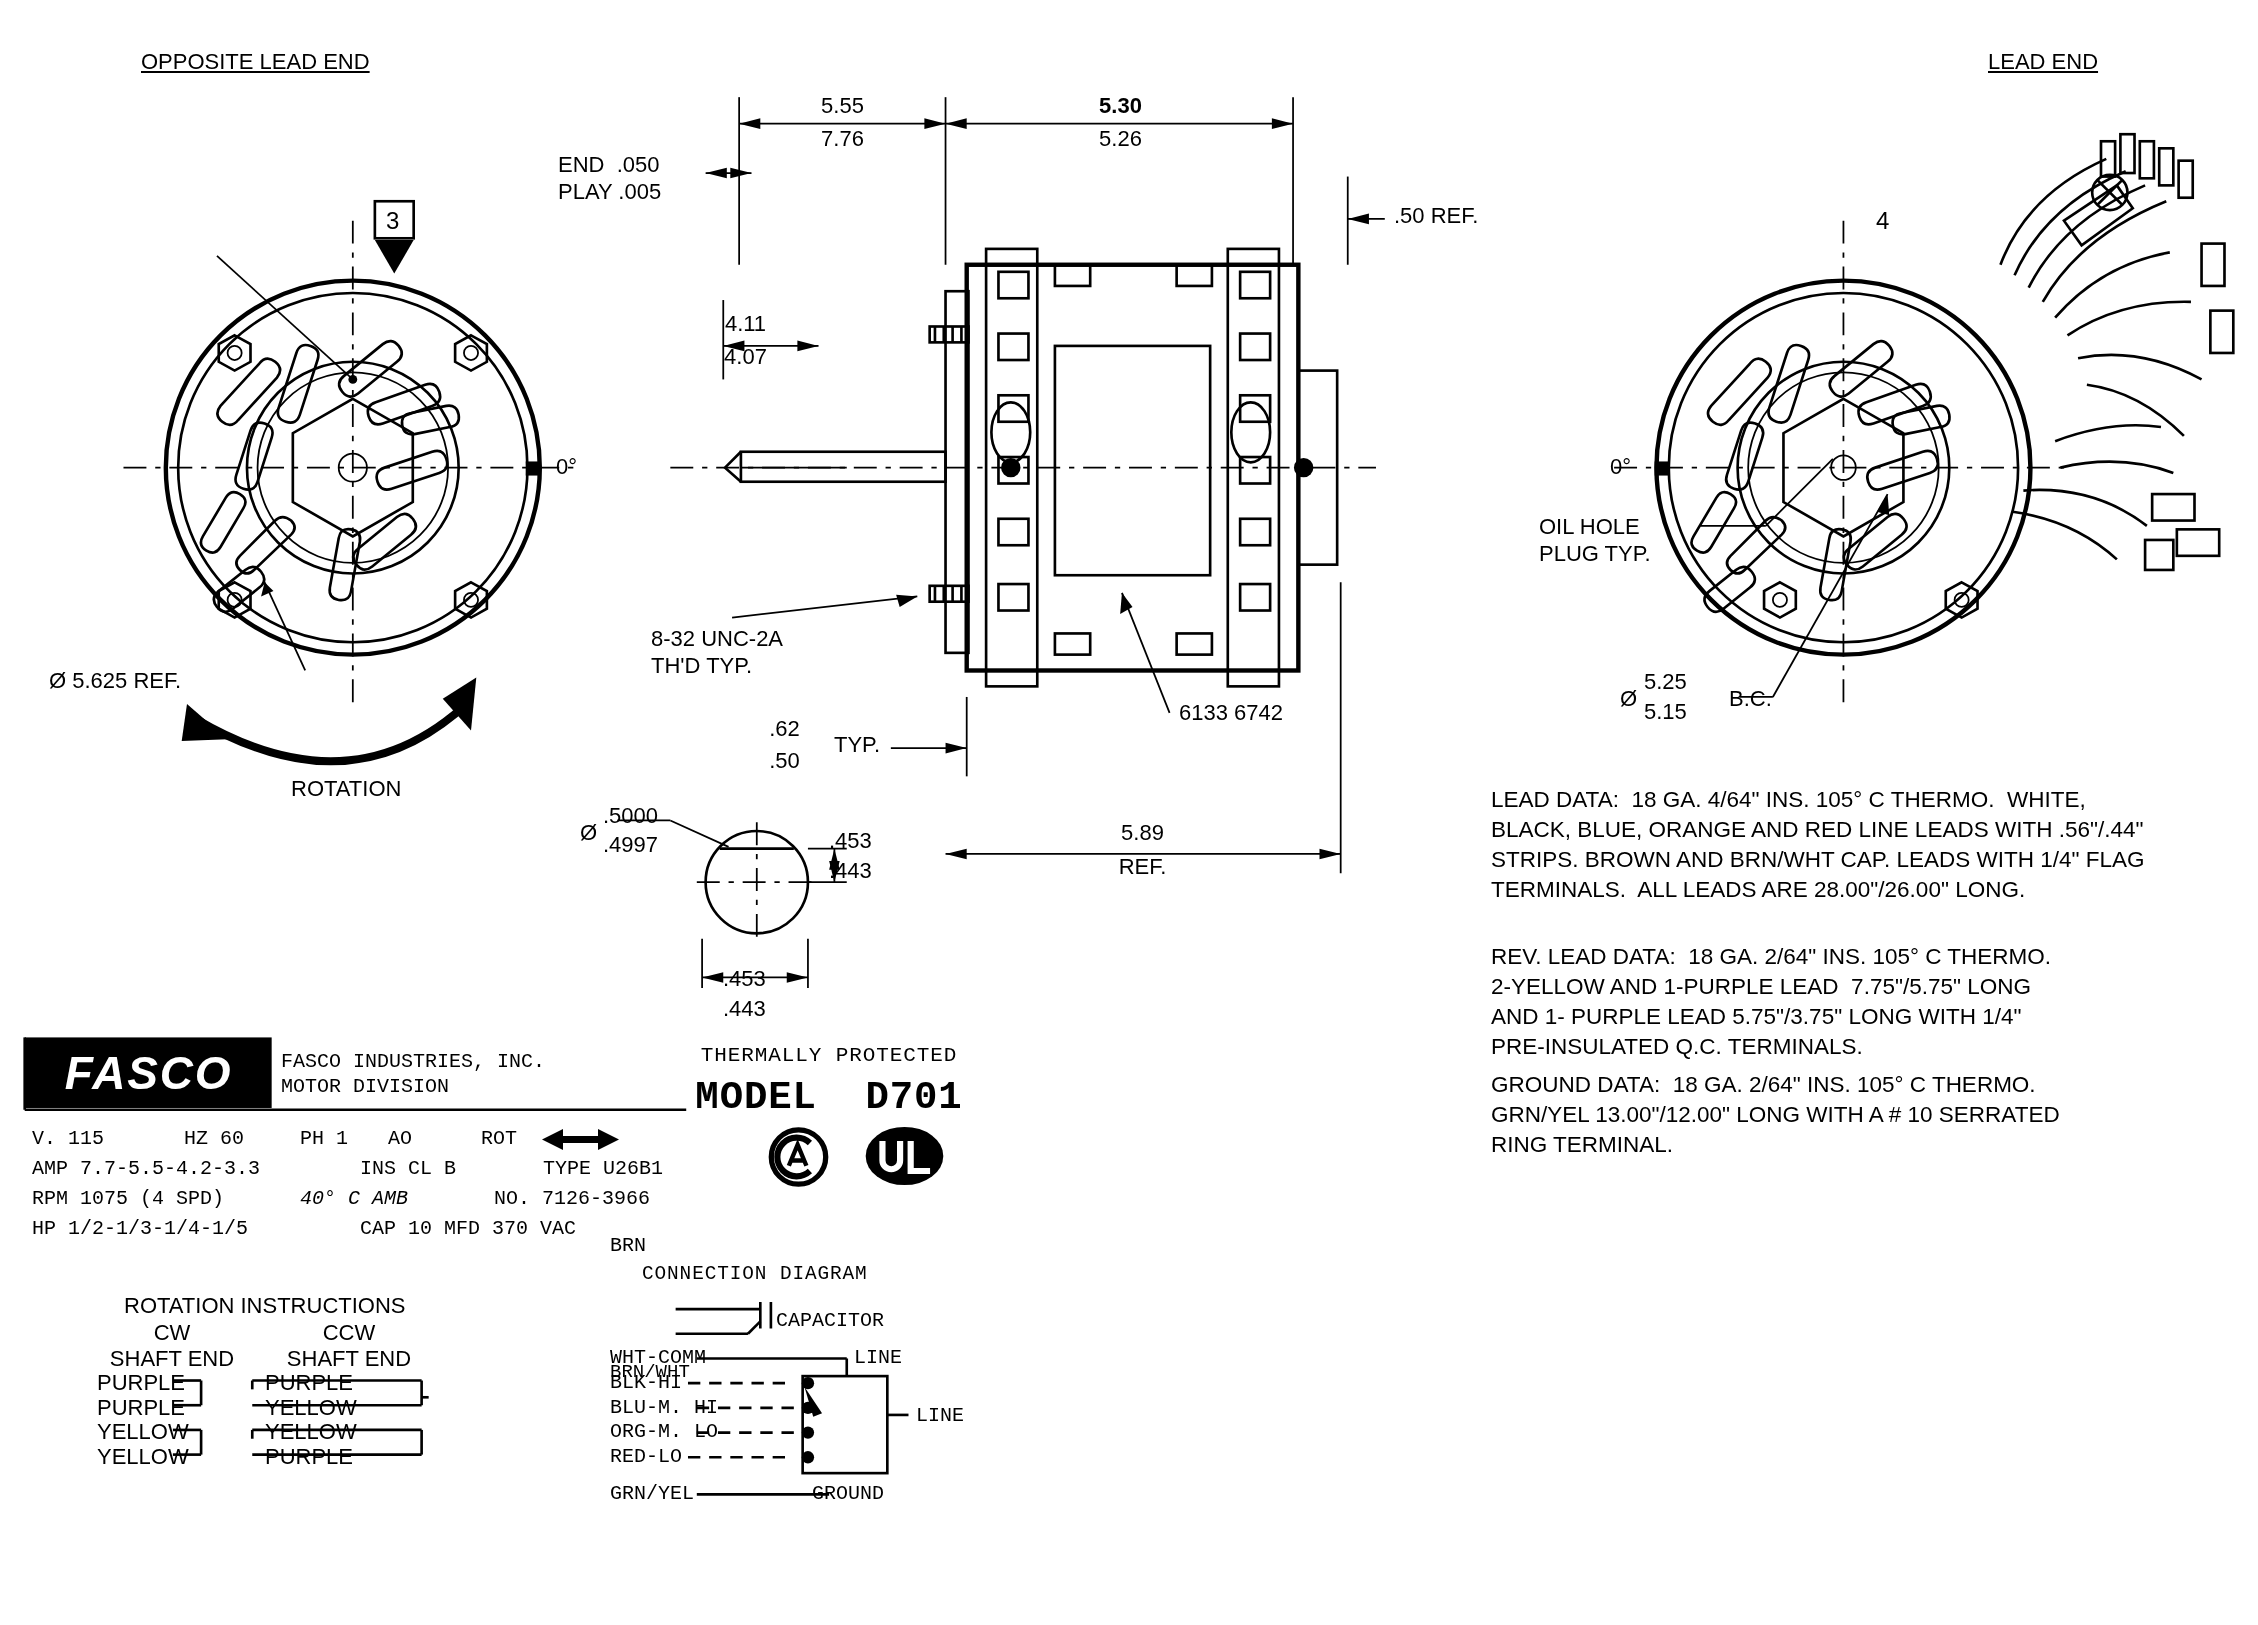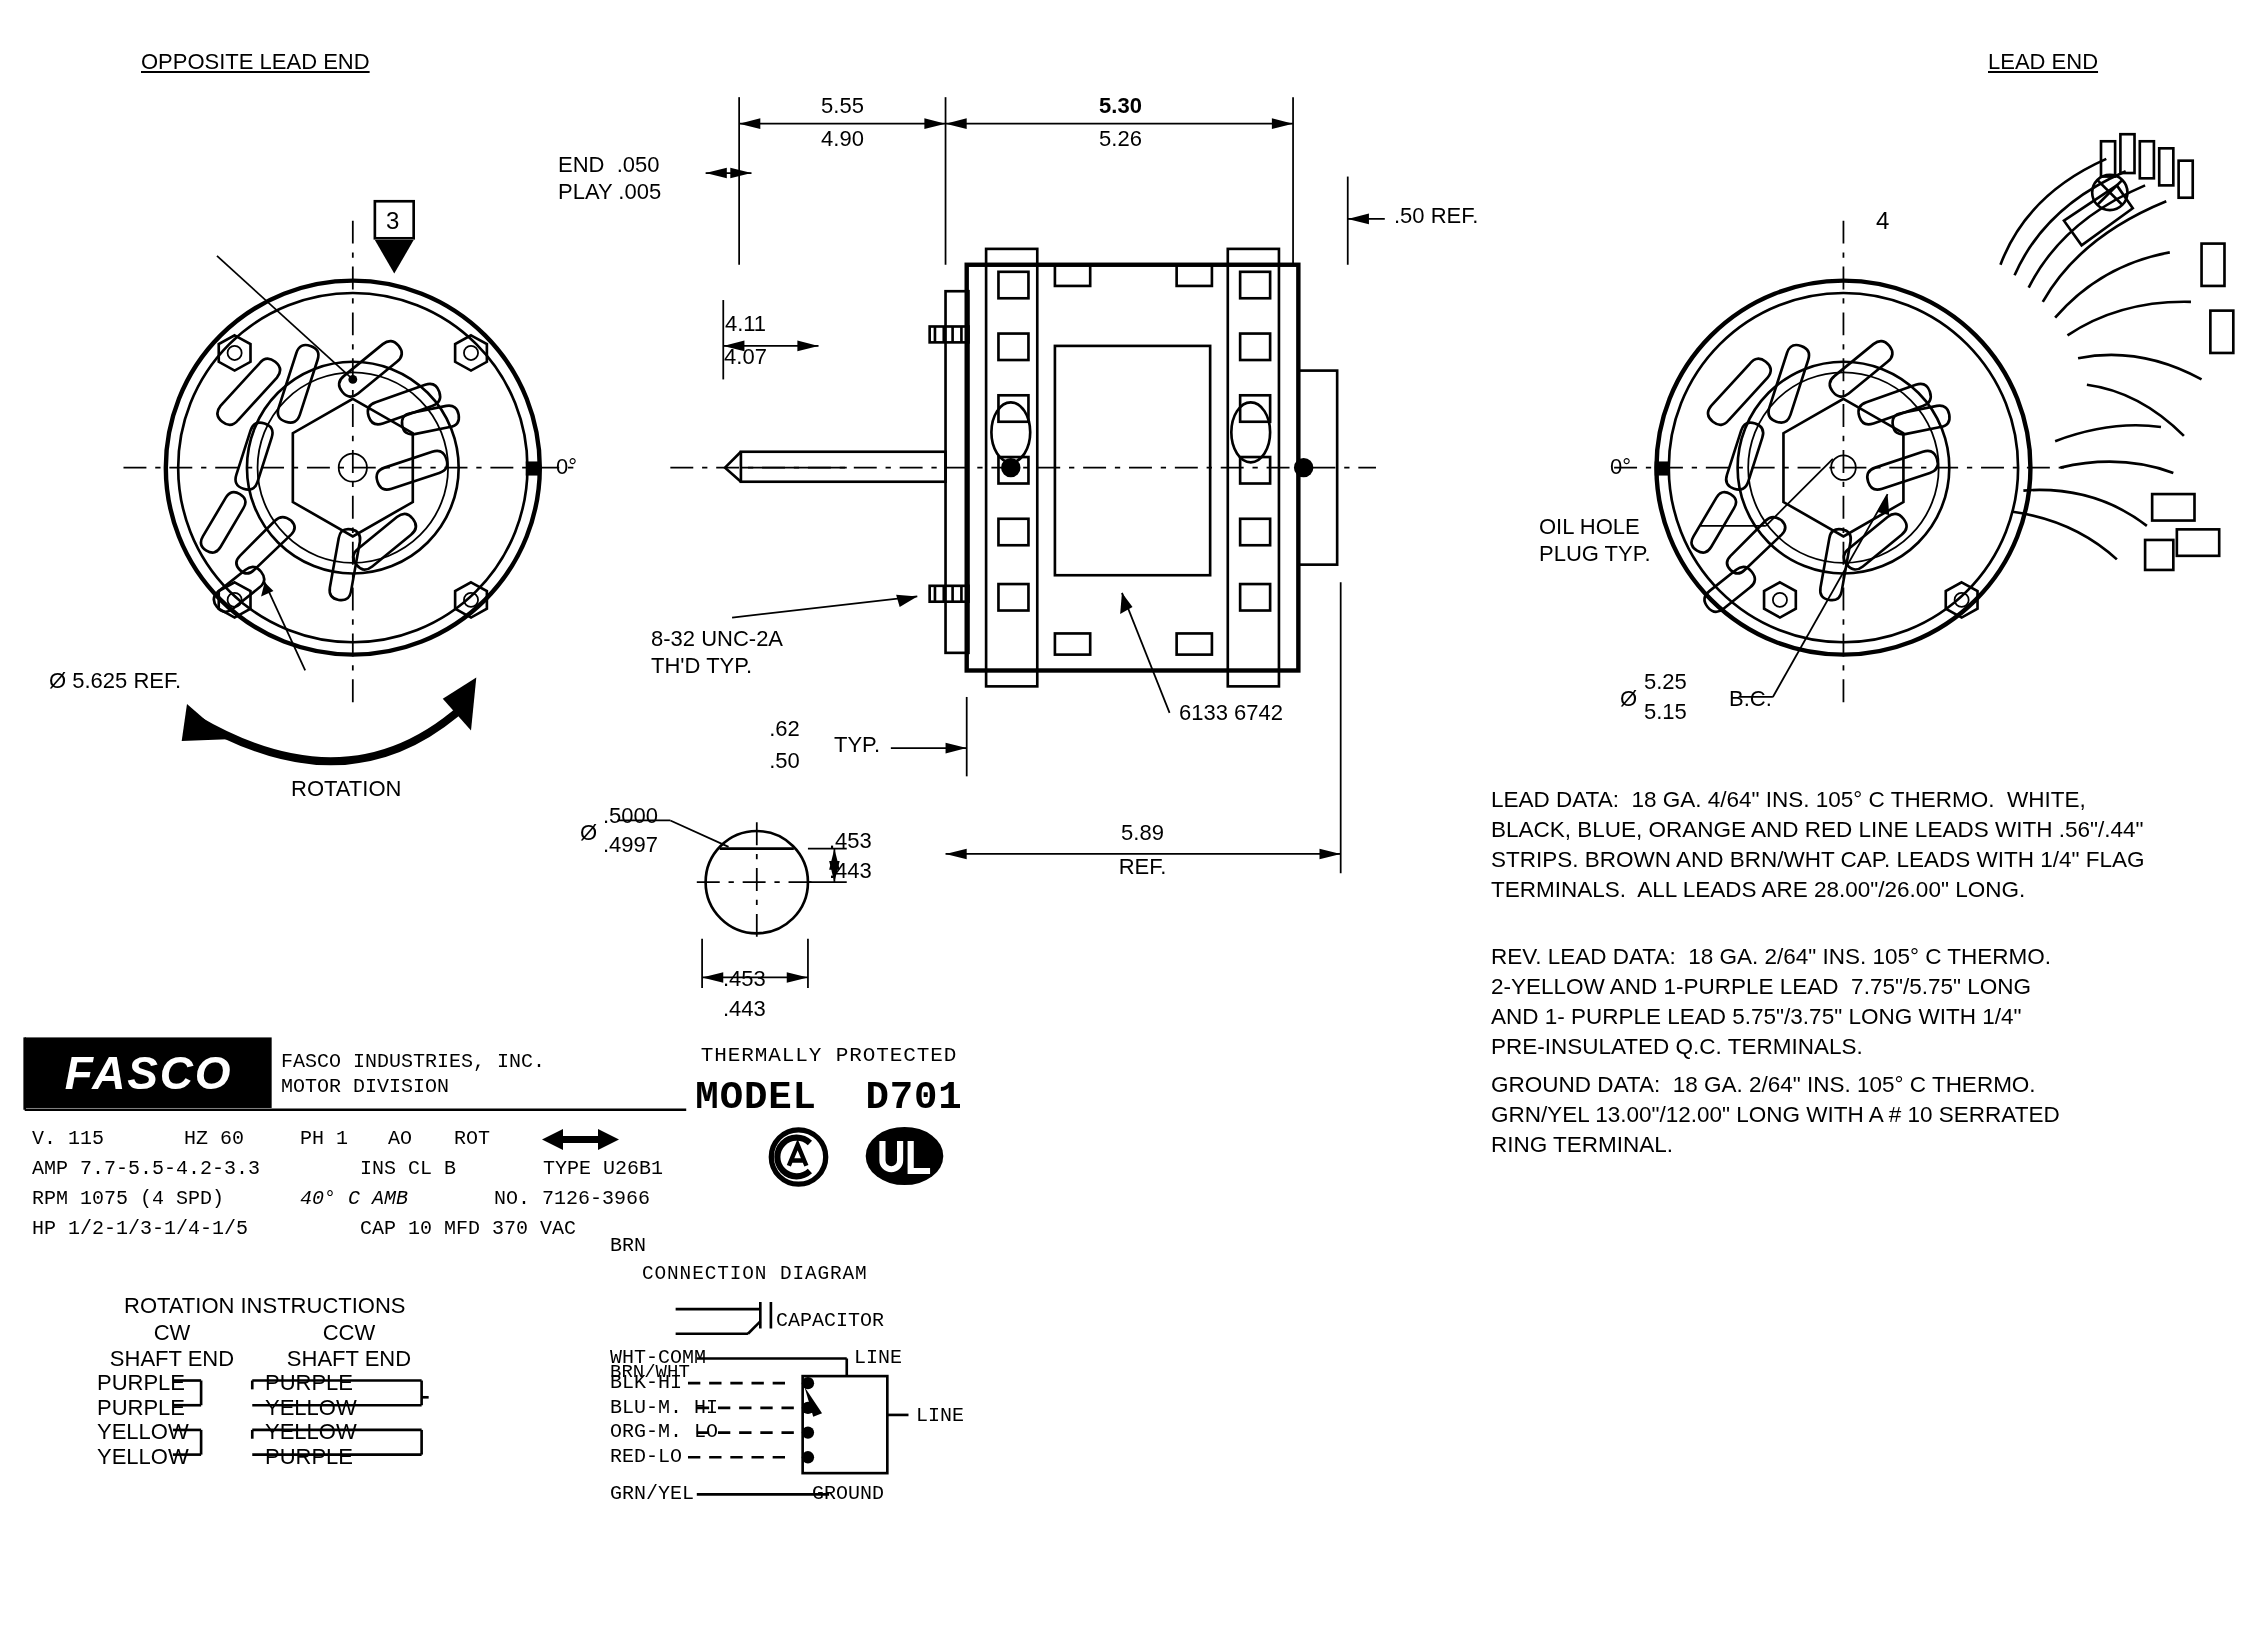--- a/index.html
+++ b/index.html
@@ -325,21 +325,21 @@
 
 <div class="lbl u" style="left:141px;top:49px;">OPPOSITE LEAD END</div>
 <div class="lbl u" style="left:1988px;top:49px;">LEAD END</div>
 
 <div class="lbl" style="left:386px;top:206px;font-size:24px;">3</div>
 <div class="lbl" style="left:49px;top:668px;">Ø 5.625 REF.</div>
 <div class="lbl" style="left:556px;top:454px;">0°</div>
 <div class="lbl" style="left:291px;top:776px;">ROTATION</div>
 
 <div class="lbl ctr" style="left:794px;top:93px;width:97px;">5.55</div>
-<div class="lbl ctr" style="left:794px;top:126px;width:97px;">4.90</div>
+<div class="lbl ctr" style="left:794px;top:126px;width:97px;">7.76</div>
 <div class="lbl ctr" style="left:1072px;top:93px;width:97px;font-weight:bold;">5.30</div>
 <div class="lbl ctr" style="left:1072px;top:126px;width:97px;">5.26</div>
 <div class="lbl" style="left:558px;top:152px;">END  .050
 PLAY .005</div>
 <div class="lbl" style="left:1394px;top:203px;">.50 REF.</div>
 <div class="lbl ctr" style="left:697px;top:311px;width:97px;">4.11</div>
 <div class="lbl ctr" style="left:697px;top:344px;width:97px;">4.07</div>
 <div class="lbl" style="left:651px;top:626px;">8-32 UNC-2A
 TH'D TYP.</div>
 <div class="lbl" style="left:1179px;top:700px;">6133 6742</div>
@@ -381,21 +381,21 @@
 <div style="position:absolute;left:25px;top:1037px;width:247px;height:71px;display:flex;align-items:center;justify-content:center;">
   <span style="color:#fff;font-family:'Liberation Sans',sans-serif;font-weight:bold;font-size:46px;letter-spacing:1.8px;font-style:italic;">FASCO</span>
 </div>
 <div class="lbl mono" style="left:281px;top:1050px;font-size:20px;">FASCO INDUSTRIES, INC.</div>
 <div class="lbl mono" style="left:281px;top:1075px;font-size:20px;">MOTOR DIVISION</div>
 
 <div class="lbl mono" style="left:32px;top:1127px;font-size:20px;">V. 115</div>
 <div class="lbl mono" style="left:184px;top:1127px;font-size:20px;">HZ 60</div>
 <div class="lbl mono" style="left:300px;top:1127px;font-size:20px;">PH 1</div>
 <div class="lbl mono" style="left:388px;top:1127px;font-size:20px;">AO</div>
-<div class="lbl mono" style="left:454px;top:1127px;font-size:20px;">ROT</div>
+<div class="lbl mono" style="left:481px;top:1127px;font-size:20px;">ROT</div>
 <svg width="106" height="35" style="left:538px;top:1122px;" viewBox="0 0 120 40">
   <line class="ln" x1="20" y1="20" x2="76" y2="20" stroke-width="8"></line>
   <polygon class="fill" points="4,20 28,8 28,32"></polygon>
   <polygon class="fill" points="92,20 68,8 68,32"></polygon>
 </svg>
 <div class="lbl mono" style="left:32px;top:1157px;font-size:20px;">AMP 7.7-5.5-4.2-3.3</div>
 <div class="lbl mono" style="left:360px;top:1157px;font-size:20px;">INS CL B</div>
 <div class="lbl mono" style="left:543px;top:1157px;font-size:20px;">TYPE U26B1</div>
 <div class="lbl mono" style="left:32px;top:1187px;font-size:20px;">RPM 1075 (4 SPD)</div>
 <div class="lbl mono" style="left:300px;top:1187px;font-size:20px;font-style:italic;">40° C AMB</div>

